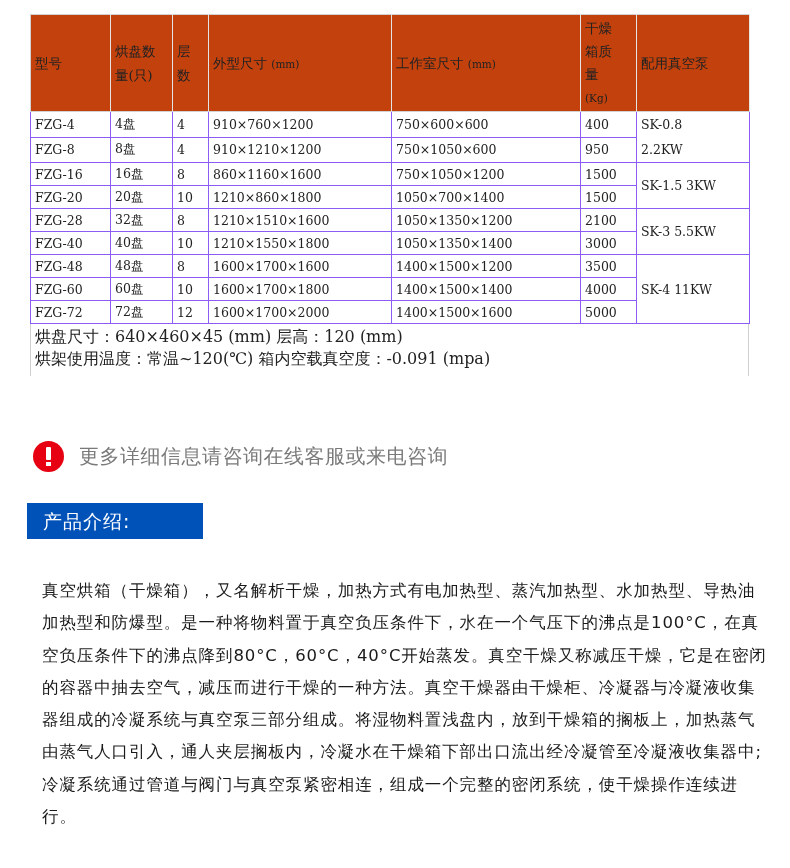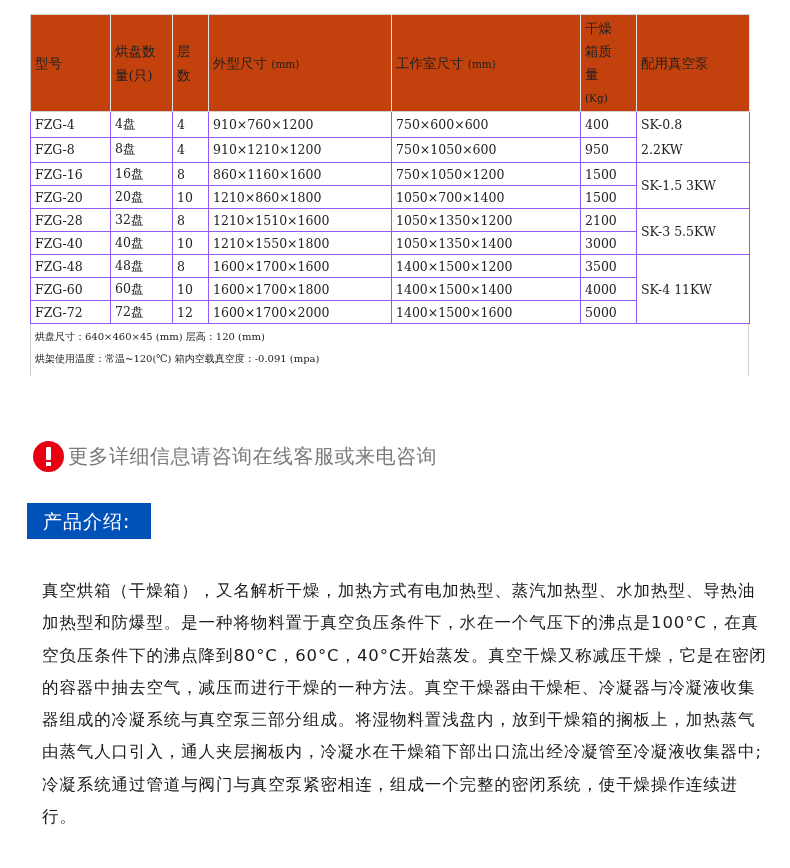--- a/index.html
+++ b/index.html
@@ -17,32 +17,32 @@
   table.spec col.c6 { width:56px; }
   table.spec col.c7 { width:113px; }
   table.spec th { background:#c2410c; font-weight:normal; text-align:left; vertical-align:middle;
                   padding:0 4px; height:96px; font-size:13.5px; line-height:24px; color:#222;
                   border:1px solid #d2d2d2; border-right:1px solid #e4e4e4; }
   table.spec th .unit { font-size:10.5px; }
   table.spec td { border:1px solid #8b5cf6; height:22px; padding:0 4px; white-space:nowrap;
                   vertical-align:middle; background:#fff; }
   table.spec td.pump { line-height:25px; vertical-align:middle;margin-left:35px; }
   .notes { border-left:1px solid #cfcfcf; border-right:1px solid #cfcfcf; height:52px;
-           font-family:"DejaVu Serif", "Liberation Serif", serif; font-size:10px; color:#222;
+           font-family:"DejaVu Serif", "Liberation Serif", serif; font-size:16px; color:#222;
            padding:2px 4px 0 4px; box-sizing:border-box; line-height:22px; }
 
   .notice { position:absolute; left:33px; top:440px; height:32px; display:flex; align-items:center; }
   .notice .icon { width:31px; height:31px; border-radius:50%; background:#e60012; position:relative; }
   .notice .icon::before { content:""; position:absolute; left:13px; top:6px; width:5px; height:13px;
                           background:#fff; border-radius:1px; }
   .notice .icon::after { content:""; position:absolute; left:13px; top:21px; width:5px; height:4px;
                          background:#fff; }
-  .notice .text { margin-left:4px; font-size:20px; color:#7a7a7a; letter-spacing:0.5px; }
+  .notice .text { margin-left:15px; font-size:20px; color:#7a7a7a; letter-spacing:0.5px; }
 
-  .section-tag { position:absolute; left:27px; top:503px; width:124px; height:36px; background:#0052b9;
+  .section-tag { position:absolute; left:27px; top:503px; width:176px; height:36px; background:#0052b9;
                  color:#ffffff; font-size:19px; line-height:36px; box-sizing:border-box; padding-left:16px;
                  letter-spacing:1px; }
 
   .intro { position:absolute; left:30px; top:563px; width:730px; font-size:16.5px; line-height:32.3px;
            color:#1a1a1a; margin:12px; letter-spacing:0.9px; }
 </style>
 </head>
 <body>
 
 <div class="spec-wrap">

